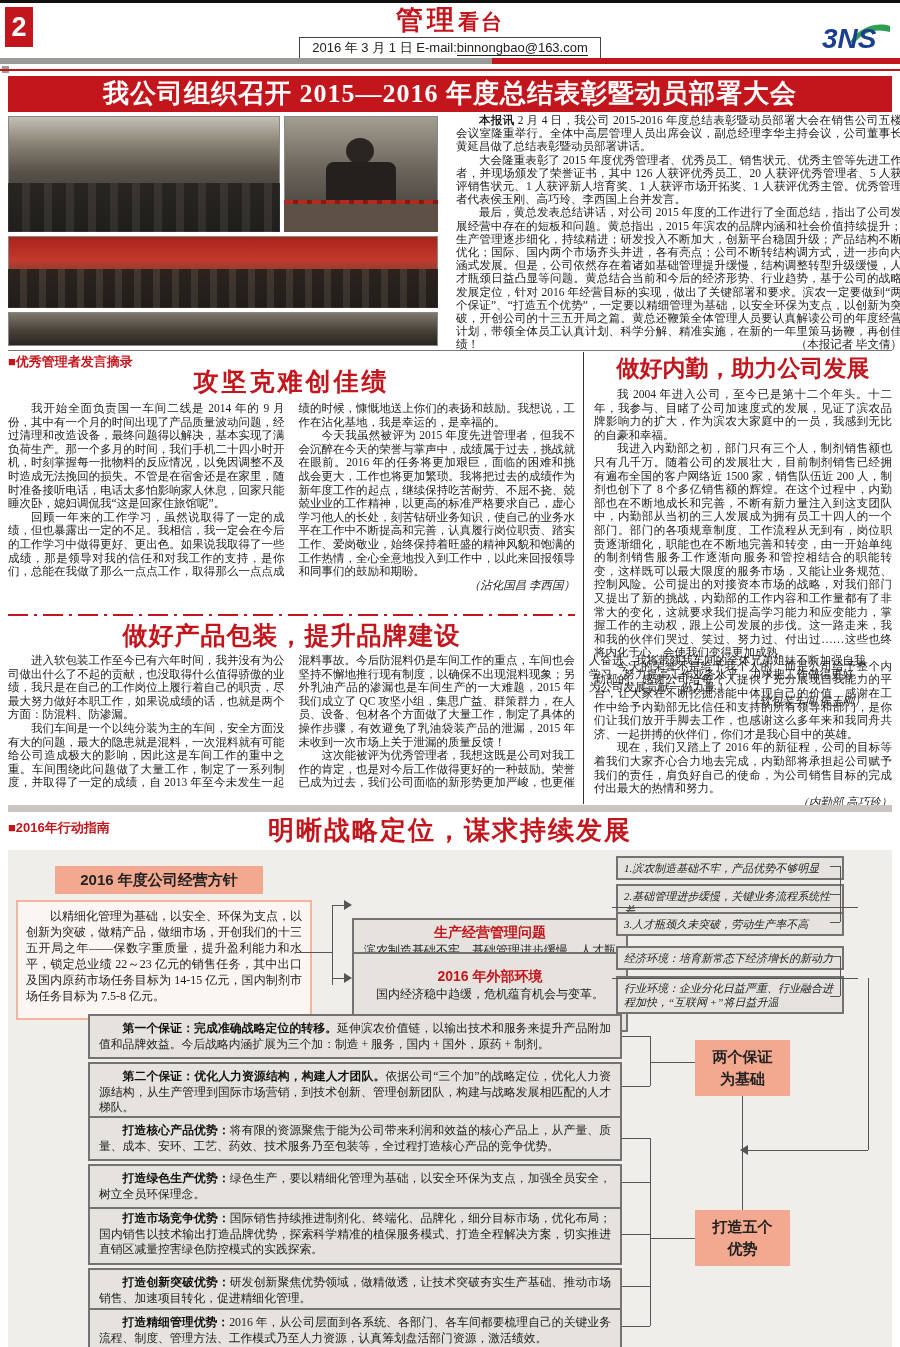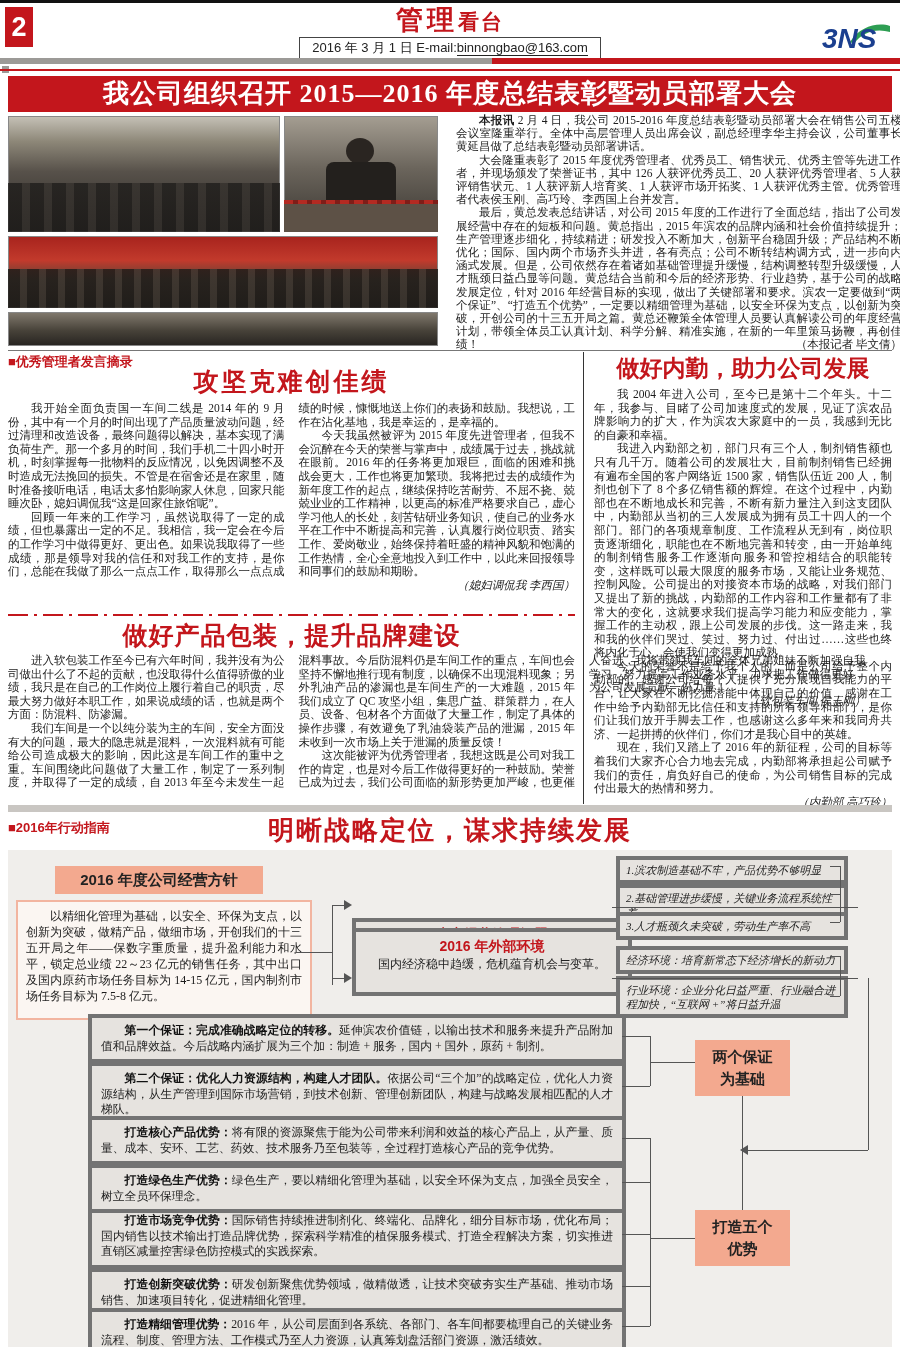--- a/index.html
+++ b/index.html
@@ -69,23 +69,23 @@
   
   .grayband{left:8px;top:805px;width:884px;height:7px;background:#c9c6c2;}
   .guide-label{left:8px;top:820px;color:#c3161c;font:bold 13px/15px "Liberation Sans",sans-serif;}
   .guide-title{left:0;top:816px;width:900px;text-align:center;color:#c3161c;
       font:bold 26px/30px "Liberation Serif",serif;letter-spacing:2px;}
   .panel{left:8px;top:850px;width:884px;height:497px;background:#f0eeeb;}
   .pinkhdr{background:#f3a98f;color:#222;font:bold 15px/28px "Liberation Sans",sans-serif;text-align:center;}
   .policy-hdr{left:55px;top:866px;width:208px;height:28px;}
   .policy-body{left:16px;top:900px;width:276px;height:104px;background:#fbf6f2;border:2px solid #f2b5a0;
       padding:6px 8px;font-size:12px;line-height:16px;text-align:justify;text-indent:2em;}
-  .gbox{background:#e6e3df;border:4px solid #737373;}
+  .gbox{background:#e6e3df;border:2px solid #737373;}
   .issue-box{left:352px;top:876px;width:260px;height:62px;padding:2px 6px;text-align:center;margin-top:42px;}
-  .env-box{left:352px;top:928px;width:260px;height:52px;padding:4px 6px;text-align:center;}
+  .env-box{left:352px;top:952px;width:260px;height:52px;padding:12px 6px;text-align:center;}
   .gbox .gt{color:#c3161c;font:bold 14px/20px "Liberation Sans",sans-serif;}
   .gbox .gb{font-size:12px;line-height:16px;color:#222;}
   .dbox{left:616px;width:212px;padding:3px 6px;font-size:11px;line-height:14px;color:#222;font-style:italic;}
   .sbox{left:88px;width:512px;padding:5px 9px;font-size:11.8px;line-height:15.5px;text-align:justify;text-indent:2em;color:#222;}
   .sbox b{color:#111;}
   .plabel{width:95px;text-align:center;font:bold 15px/22px "Liberation Sans",sans-serif;color:#222;
       background:#f3a98f;display:flex;flex-direction:column;justify-content:center;}
   .hline{position:absolute;background:#555;height:1px;}
   .vline{position:absolute;background:#555;width:1px;}
   .arr-r{position:absolute;width:0;height:0;border-top:5px solid transparent;border-bottom:5px solid transparent;border-left:8px solid #555;}
@@ -138,21 +138,21 @@
 
   <div class="abs rule"></div>
   <div class="abs excerpt-label">■优秀管理者发言摘录</div>
   <div class="abs vdiv"></div>
 
   <div class="abs t1">攻坚克难创佳绩</div>
   <div class="abs artbody a1">
     <p>我开始全面负责国一车间二线是 2014 年的 9 月份，其中有一个月的时间出现了产品质量波动问题，经过清理和改造设备，最终问题得以解决，基本实现了满负荷生产。那一个多月的时间，我们手机二十四小时开机，时刻掌握每一批物料的反应情况，以免因调整不及时造成无法挽回的损失。不管是在宿舍还是在家里，随时准备接听电话，电话太多怕影响家人休息，回家只能睡次卧，媳妇调侃我“这是回家住旅馆呢”。</p>
     <p>回顾一年来的工作学习，虽然说取得了一定的成绩，但也暴露出一定的不足。我相信，我一定会在今后的工作学习中做得更好、更出色。如果说我取得了一些成绩，那是领导对我的信任和对我工作的支持，是你们，总能在我做了那么一点点工作，取得那么一点点成绩的时候，慷慨地送上你们的表扬和鼓励。我想说，工作在沾化基地，我是幸运的，是幸福的。</p>
     <p>今天我虽然被评为 2015 年度先进管理者，但我不会沉醉在今天的荣誉与掌声中，成绩属于过去，挑战就在眼前。2016 年的任务将更加艰巨，面临的困难和挑战会更大，工作也将更加繁琐。我将把过去的成绩作为新年度工作的起点，继续保持吃苦耐劳、不屈不挠、兢兢业业的工作精神，以更高的标准严格要求自己，虚心学习他人的长处，刻苦钻研业务知识，使自己的业务水平在工作中不断提高和完善，认真履行岗位职责、踏实工作、爱岗敬业，始终保持着旺盛的精神风貌和饱满的工作热情，全心全意地投入到工作中，以此来回报领导和同事们的鼓励和期盼。</p>
-    <span class="sig">（媳妇调侃我 李西国）</span>
+    <span class="sig">（沾化国昌 李西国）</span>
   </div>
 
   <div class="abs divider-red"></div>
 
   <div class="abs t2">做好产品包装，提升品牌建设</div>
   <div class="abs artbody a2">
     <p>进入软包装工作至今已有六年时间，我并没有为公司做出什么了不起的贡献，也没取得什么值得骄傲的业绩，我只是在自己的工作岗位上履行着自己的职责，尽最大努力做好本职工作，如果说成绩的话，也就是两个方面：防混料、防渗漏。</p>
     <p>我们车间是一个以纯分装为主的车间，安全方面没有大的问题，最大的隐患就是混料，一次混料就有可能给公司造成极大的影响，因此这是车间工作的重中之重。车间围绕此问题做了大量工作，制定了一系列制度，并取得了一定的成绩，自 2013 年至今未发生一起混料事故。今后防混料仍是车间工作的重点，车间也会坚持不懈地推行现有制度，以确保不出现混料现象；另外乳油产品的渗漏也是车间生产的一大难题，2015 年我们成立了 QC 攻坚小组，集思广益、群策群力，在人员、设备、包材各个方面做了大量工作，制定了具体的操作步骤，有效避免了乳油袋装产品的泄漏，2015 年未收到一次市场上关于泄漏的质量反馈！</p>
     <p>这次能被评为优秀管理者，我想这既是公司对我工作的肯定，也是对今后工作做得更好的一种鼓励。荣誉已成为过去，我们公司面临的新形势更加严峻，也更催人奋进，我将带领我车间的全体兄弟姐妹不断加强自我学习，努力提高工作业务水平，力求把工作做得更好，为公司发展贡献一份力量！</p>
     <span class="sig">（软包装车间 侯玉刚）</span>

